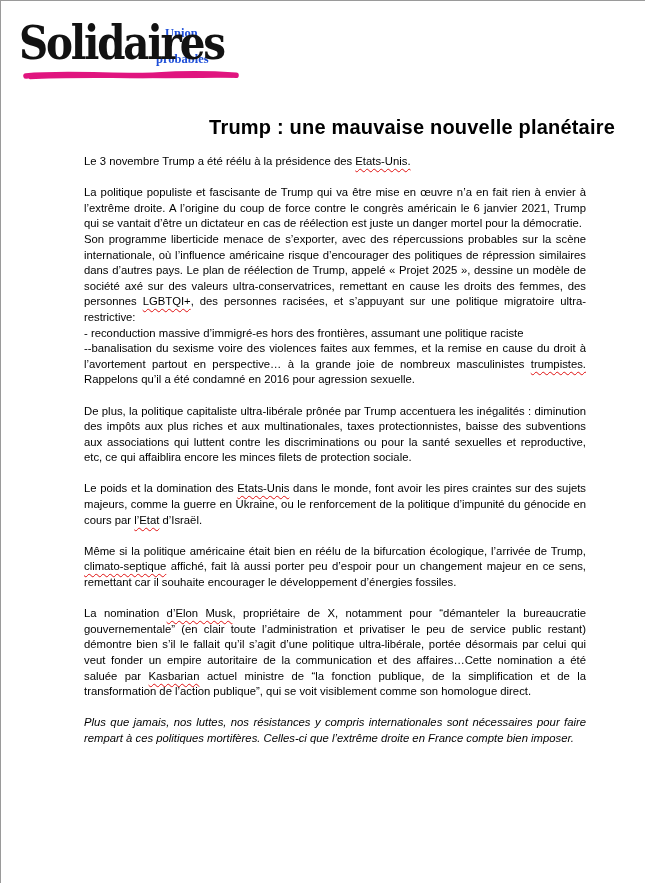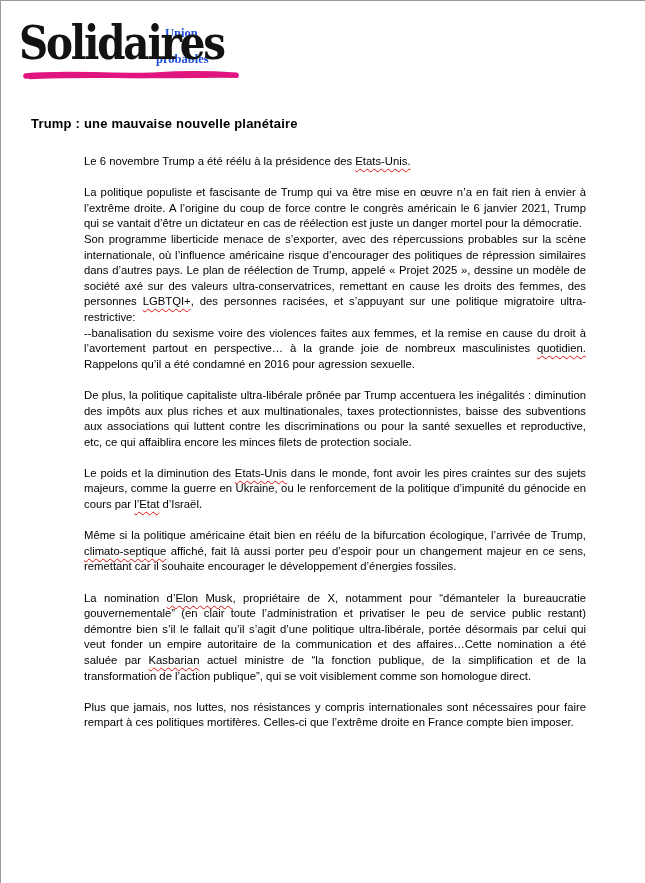--- a/index.html
+++ b/index.html
@@ -36,35 +36,35 @@
     font-weight:bold;font-size:47px;line-height:1;
     letter-spacing:-2.5px;color:#121212;
     transform:scaleX(0.86);transform-origin:left center;
     white-space:nowrap;
   }
   .logo-underline{position:absolute;left:3px;top:64px;}
   .logo-underline path{stroke:var(--pink);}
   
   .title{
     margin:115px 30px 0 30px;
-    text-align:left;
-    font-size:13px;font-weight:bold;
+    text-align:right;
+    font-size:20px;font-weight:bold;
     letter-spacing:.2px;
     color:var(--ink);
     position:absolute;left:0;right:0;top:0;
   }
   
   .doc-body{
     position:absolute;left:83px;top:153px;width:502px;
     font-size:11.3px;line-height:15.6px;
     text-align:justify;
     color:var(--ink);
   }
   .block{margin:0 0 15.6px 0;}
-  .block:last-child{margin-bottom:12px;}
+  .block:last-child{margin-bottom:12px;font-style:italic;}
   p.para{margin:0;padding:0;}
   .sp{
     text-decoration:underline wavy var(--misspell) 1px;
     text-decoration-skip-ink:none;
     text-underline-offset:2.5px;
   }
 </style>
 </head>
 <body>
 
@@ -79,32 +79,33 @@
     <svg class="logo-underline" width="218" height="13" viewBox="0 0 218 13" aria-hidden="true">
       <path d="M4 7 C 45 2.8, 100 8.2, 135 6 S 195 5, 214 6.2" fill="none" stroke-width="5.6" stroke-linecap="round"></path>
       <path d="M8 9 C 60 6, 125 9.5, 210 7.4" fill="none" stroke-width="2.4" stroke-linecap="round"></path>
     </svg>
   </div>
 
   <h1 class="title">Trump : une mauvaise nouvelle planétaire</h1>
 
   <div class="doc-body">
       <div class="block">
-        <p class="para"><span>Le 6 novembre Trump a été réélu à la présidence des </span><span class="sp">Etats-Unis.</span></p>
+        <p class="para"><span>Le 3 novembre Trump a été réélu à la présidence des </span><span class="sp">Etats-Unis.</span></p>
       </div>
       <div class="block">
         <p class="para"><span>La politique populiste et fascisante de Trump qui va être mise en œuvre n’a en fait rien à envier à l’extrême droite. A l’origine du coup de force contre le congrès américain le 6 janvier 2021, Trump qui se vantait d’être un dictateur en cas de réélection est juste un danger mortel pour la démocratie.</span></p>
         <p class="para"><span>Son programme liberticide menace de s’exporter, avec des répercussions probables sur la scène internationale, où l’influence américaine risque d’encourager des politiques de répression similaires dans d’autres pays. Le plan de réélection de Trump, appelé « Projet 2025 », dessine un modèle de société axé sur des valeurs ultra-conservatrices, remettant en cause les droits des femmes, des personnes </span><span class="sp">LGBTQI+</span><span>, des personnes racisées, et s’appuyant sur une politique migratoire ultra-restrictive:</span></p>
-        <p class="para"><span>--banalisation du sexisme voire des violences faites aux femmes, et la remise en cause du droit à l’avortement partout en perspective… à la grande joie de nombreux masculinistes </span><span class="sp">quotidien.</span><span> Rappelons qu’il a été condamné en 2016 pour agression sexuelle.</span></p>
+        <p class="para"><span>- reconduction massive d’immigré-es hors des frontières, assumant une politique raciste</span></p>
+        <p class="para"><span>--banalisation du sexisme voire des violences faites aux femmes, et la remise en cause du droit à l’avortement partout en perspective… à la grande joie de nombreux masculinistes </span><span class="sp">trumpistes.</span><span> Rappelons qu’il a été condamné en 2016 pour agression sexuelle.</span></p>
       </div>
       <div class="block">
         <p class="para"><span>De plus, la politique capitaliste ultra-libérale prônée par Trump accentuera les inégalités : diminution des impôts aux plus riches et aux multinationales, taxes protectionnistes, baisse des subventions aux associations qui luttent contre les discriminations ou pour la santé sexuelles et reproductive, etc, ce qui affaiblira encore les minces filets de protection sociale.</span></p>
       </div>
       <div class="block">
-        <p class="para"><span>Le poids et la diminution des </span><span class="sp">Etats-Unis</span><span> dans le monde, font avoir les pires craintes sur des sujets majeurs, comme la guerre en Ukraine, ou le renforcement de la politique d’impunité du génocide en cours par </span><span class="sp">l’Etat</span><span> d’Israël.</span></p>
+        <p class="para"><span>Le poids et la domination des </span><span class="sp">Etats-Unis</span><span> dans le monde, font avoir les pires craintes sur des sujets majeurs, comme la guerre en Ukraine, ou le renforcement de la politique d’impunité du génocide en cours par </span><span class="sp">l’Etat</span><span> d’Israël.</span></p>
       </div>
       <div class="block">
         <p class="para"><span>Même si la politique américaine était bien en réélu de la bifurcation écologique, l’arrivée de Trump, </span><span class="sp">climato-septique</span><span> affiché, fait là aussi porter peu d’espoir pour un changement majeur en ce sens, remettant car il souhaite encourager le développement d’énergies fossiles.</span></p>
       </div>
       <div class="block">
         <p class="para"><span>La nomination </span><span class="sp">d’Elon Musk</span><span>, propriétaire de X, notamment pour “démanteler la bureaucratie gouvernementale” (en clair toute l’administration et privatiser le peu de service public restant) démontre bien s’il le fallait qu’il s’agit d’une politique ultra-libérale, portée désormais par celui qui veut fonder un empire autoritaire de la communication et des affaires…Cette nomination a été saluée par </span><span class="sp">Kasbarian</span><span> actuel ministre de “la fonction publique, de la simplification et de la transformation de l’action publique”, qui se voit visiblement comme son homologue direct.</span></p>
       </div>
       <div class="block">
         <p class="para"><span>Plus que jamais, nos luttes, nos résistances y compris internationales sont nécessaires pour faire rempart à ces politiques mortifères. Celles-ci que l’extrême droite en France compte bien imposer.</span></p>
       </div>

